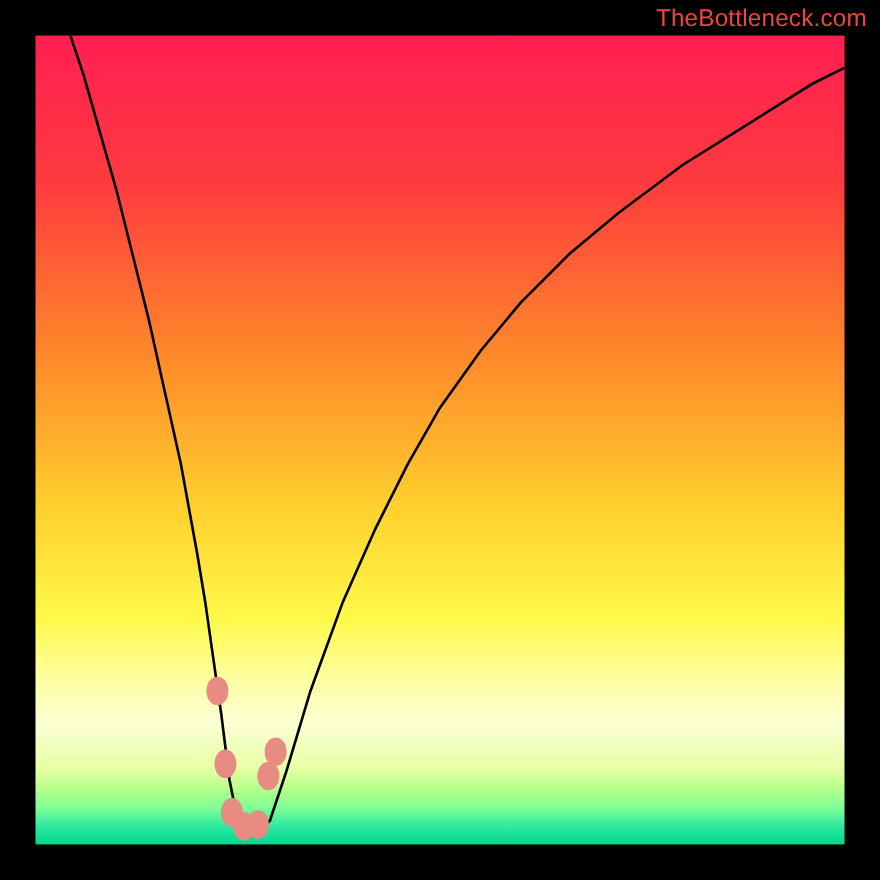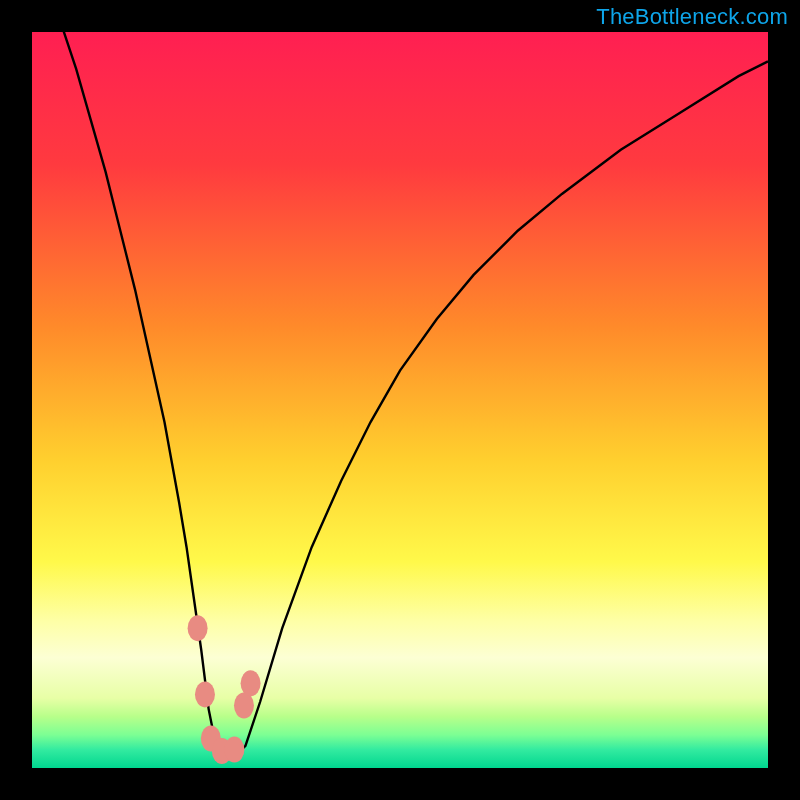--- a/index.html
+++ b/index.html
@@ -14,21 +14,21 @@
   .container {
     position: relative;
     width: 800px;
     height: 800px;
   }
   .watermark {
     position: absolute;
     top: 4px;
     right: 12px;
     font-size: 22px;
-    color: #0ea5e9;
+    color: #ef4444;
     font-weight: 500;
     z-index: 10;
     letter-spacing: 0.2px;
   }
   .plot-area {
     position: absolute;
     left: 32px;
     top: 32px;
     width: 736px;
     height: 736px;

